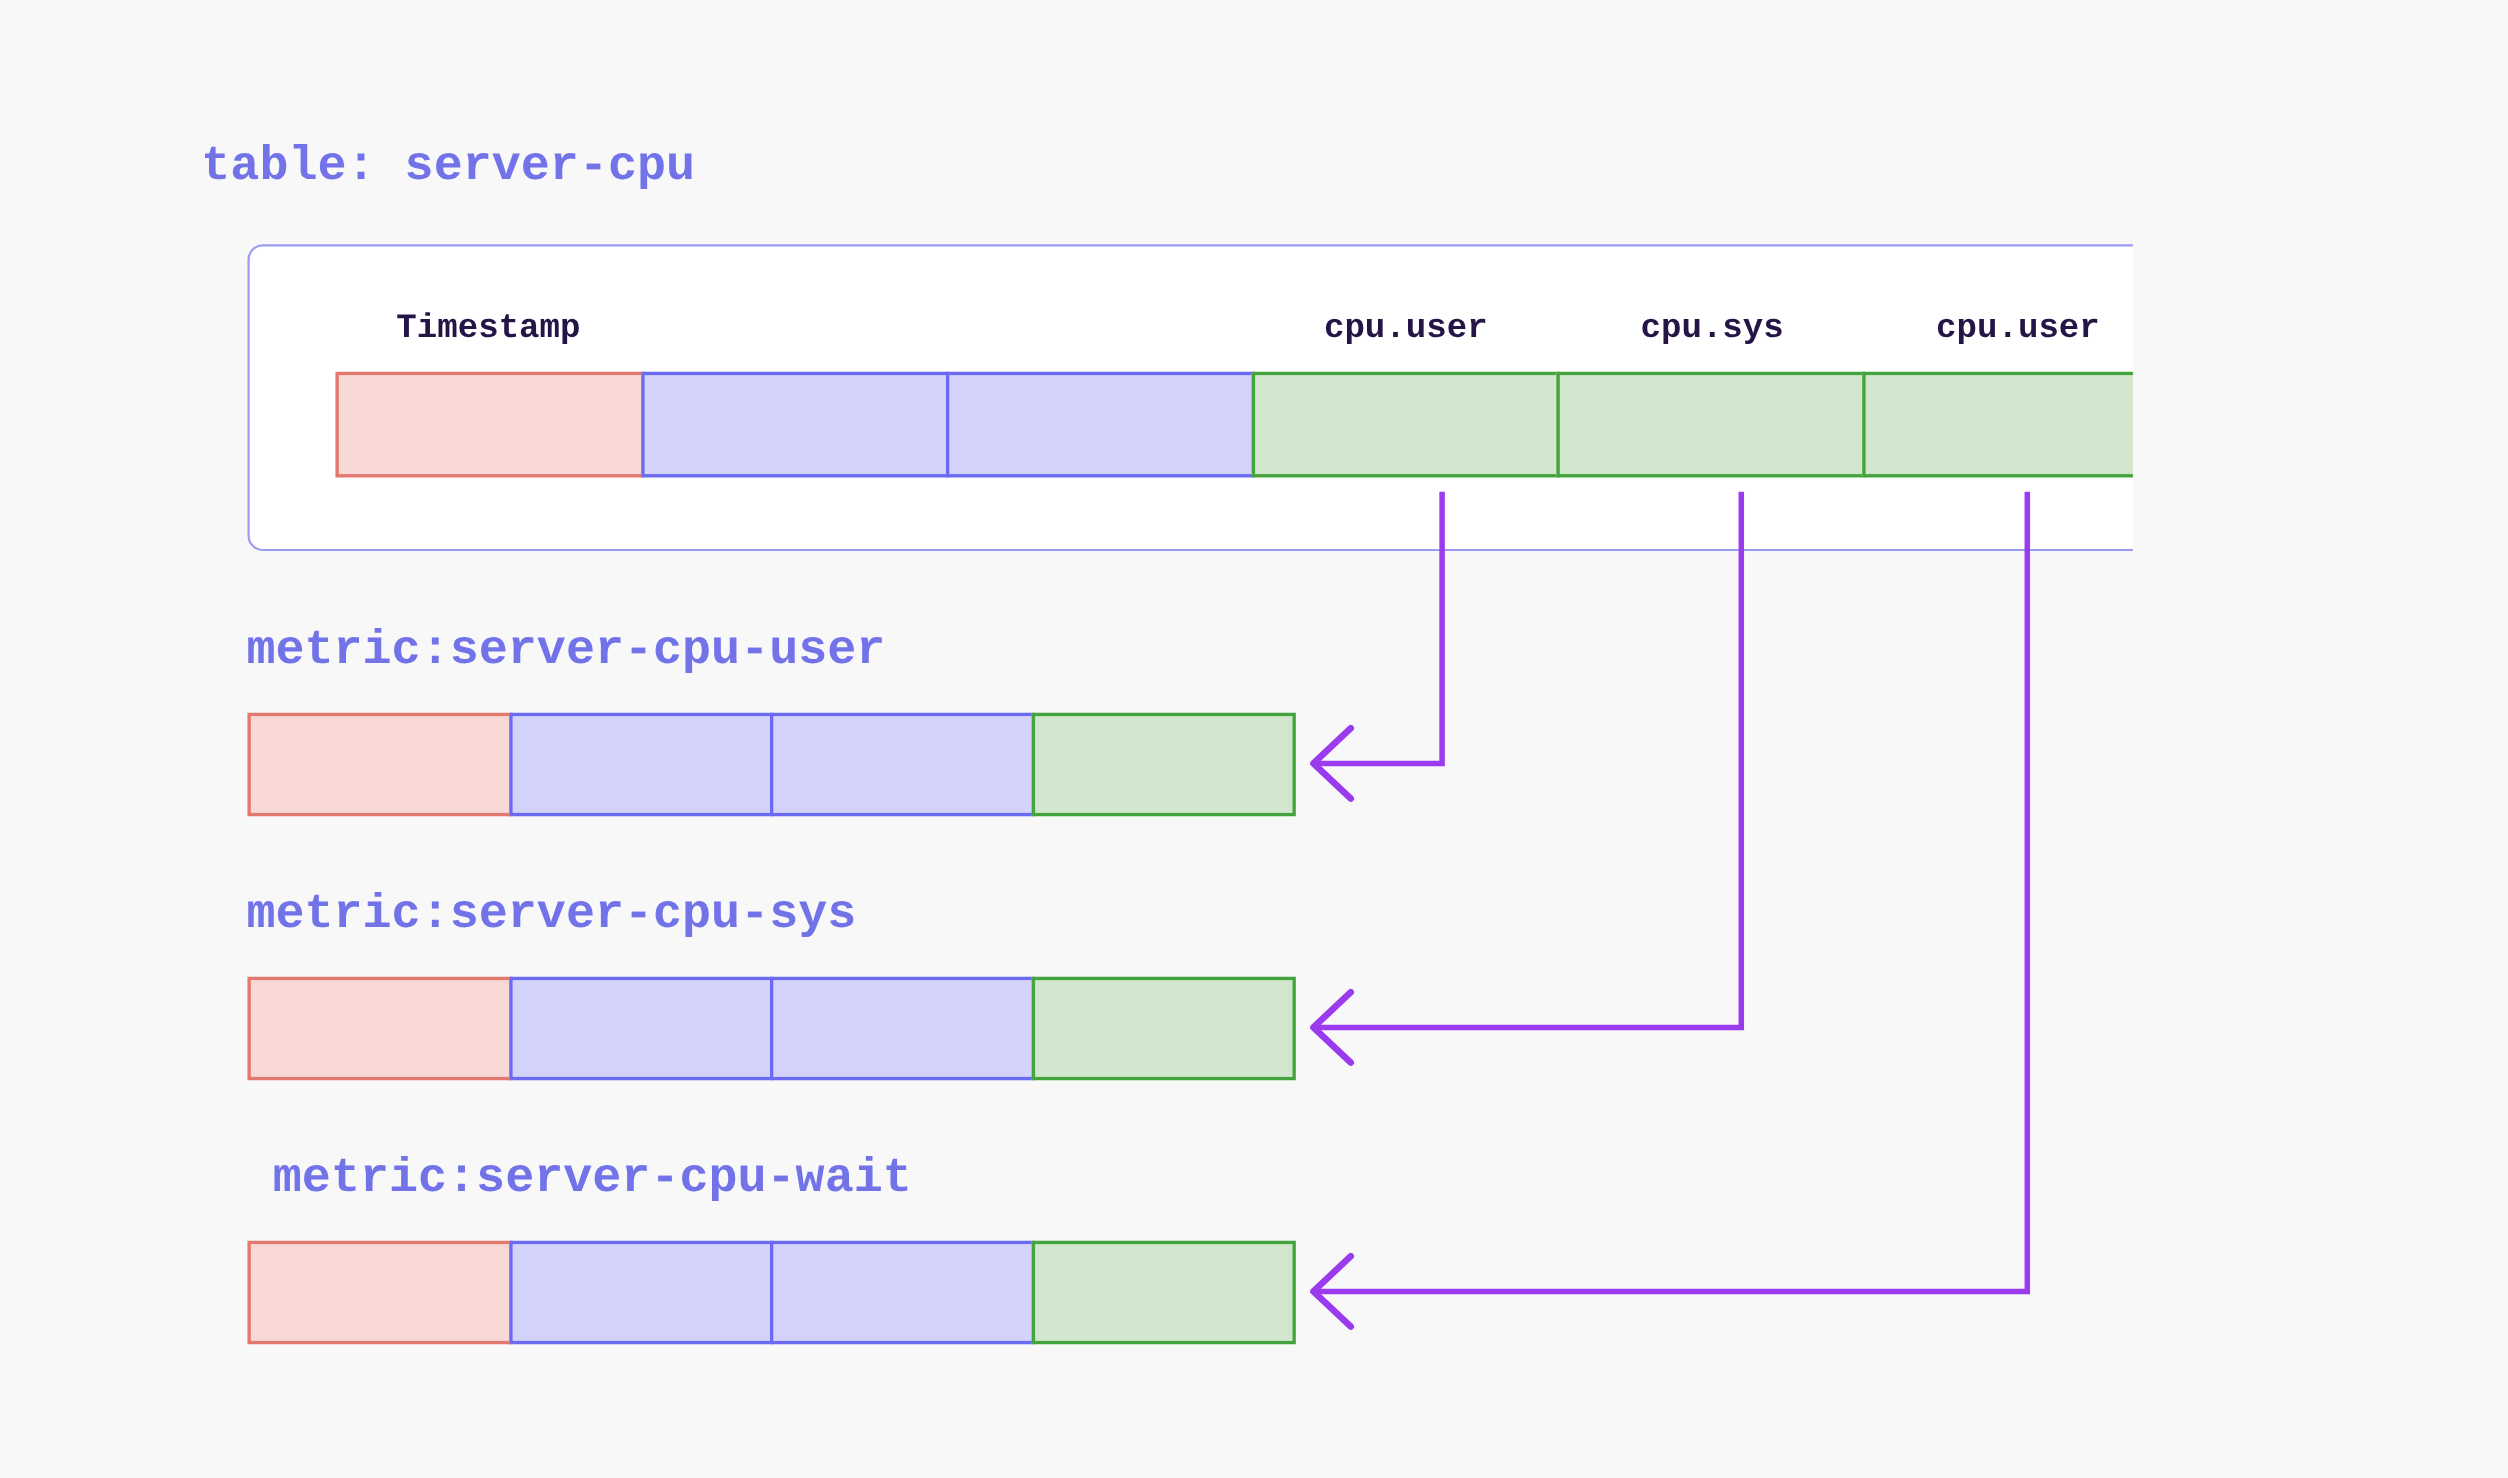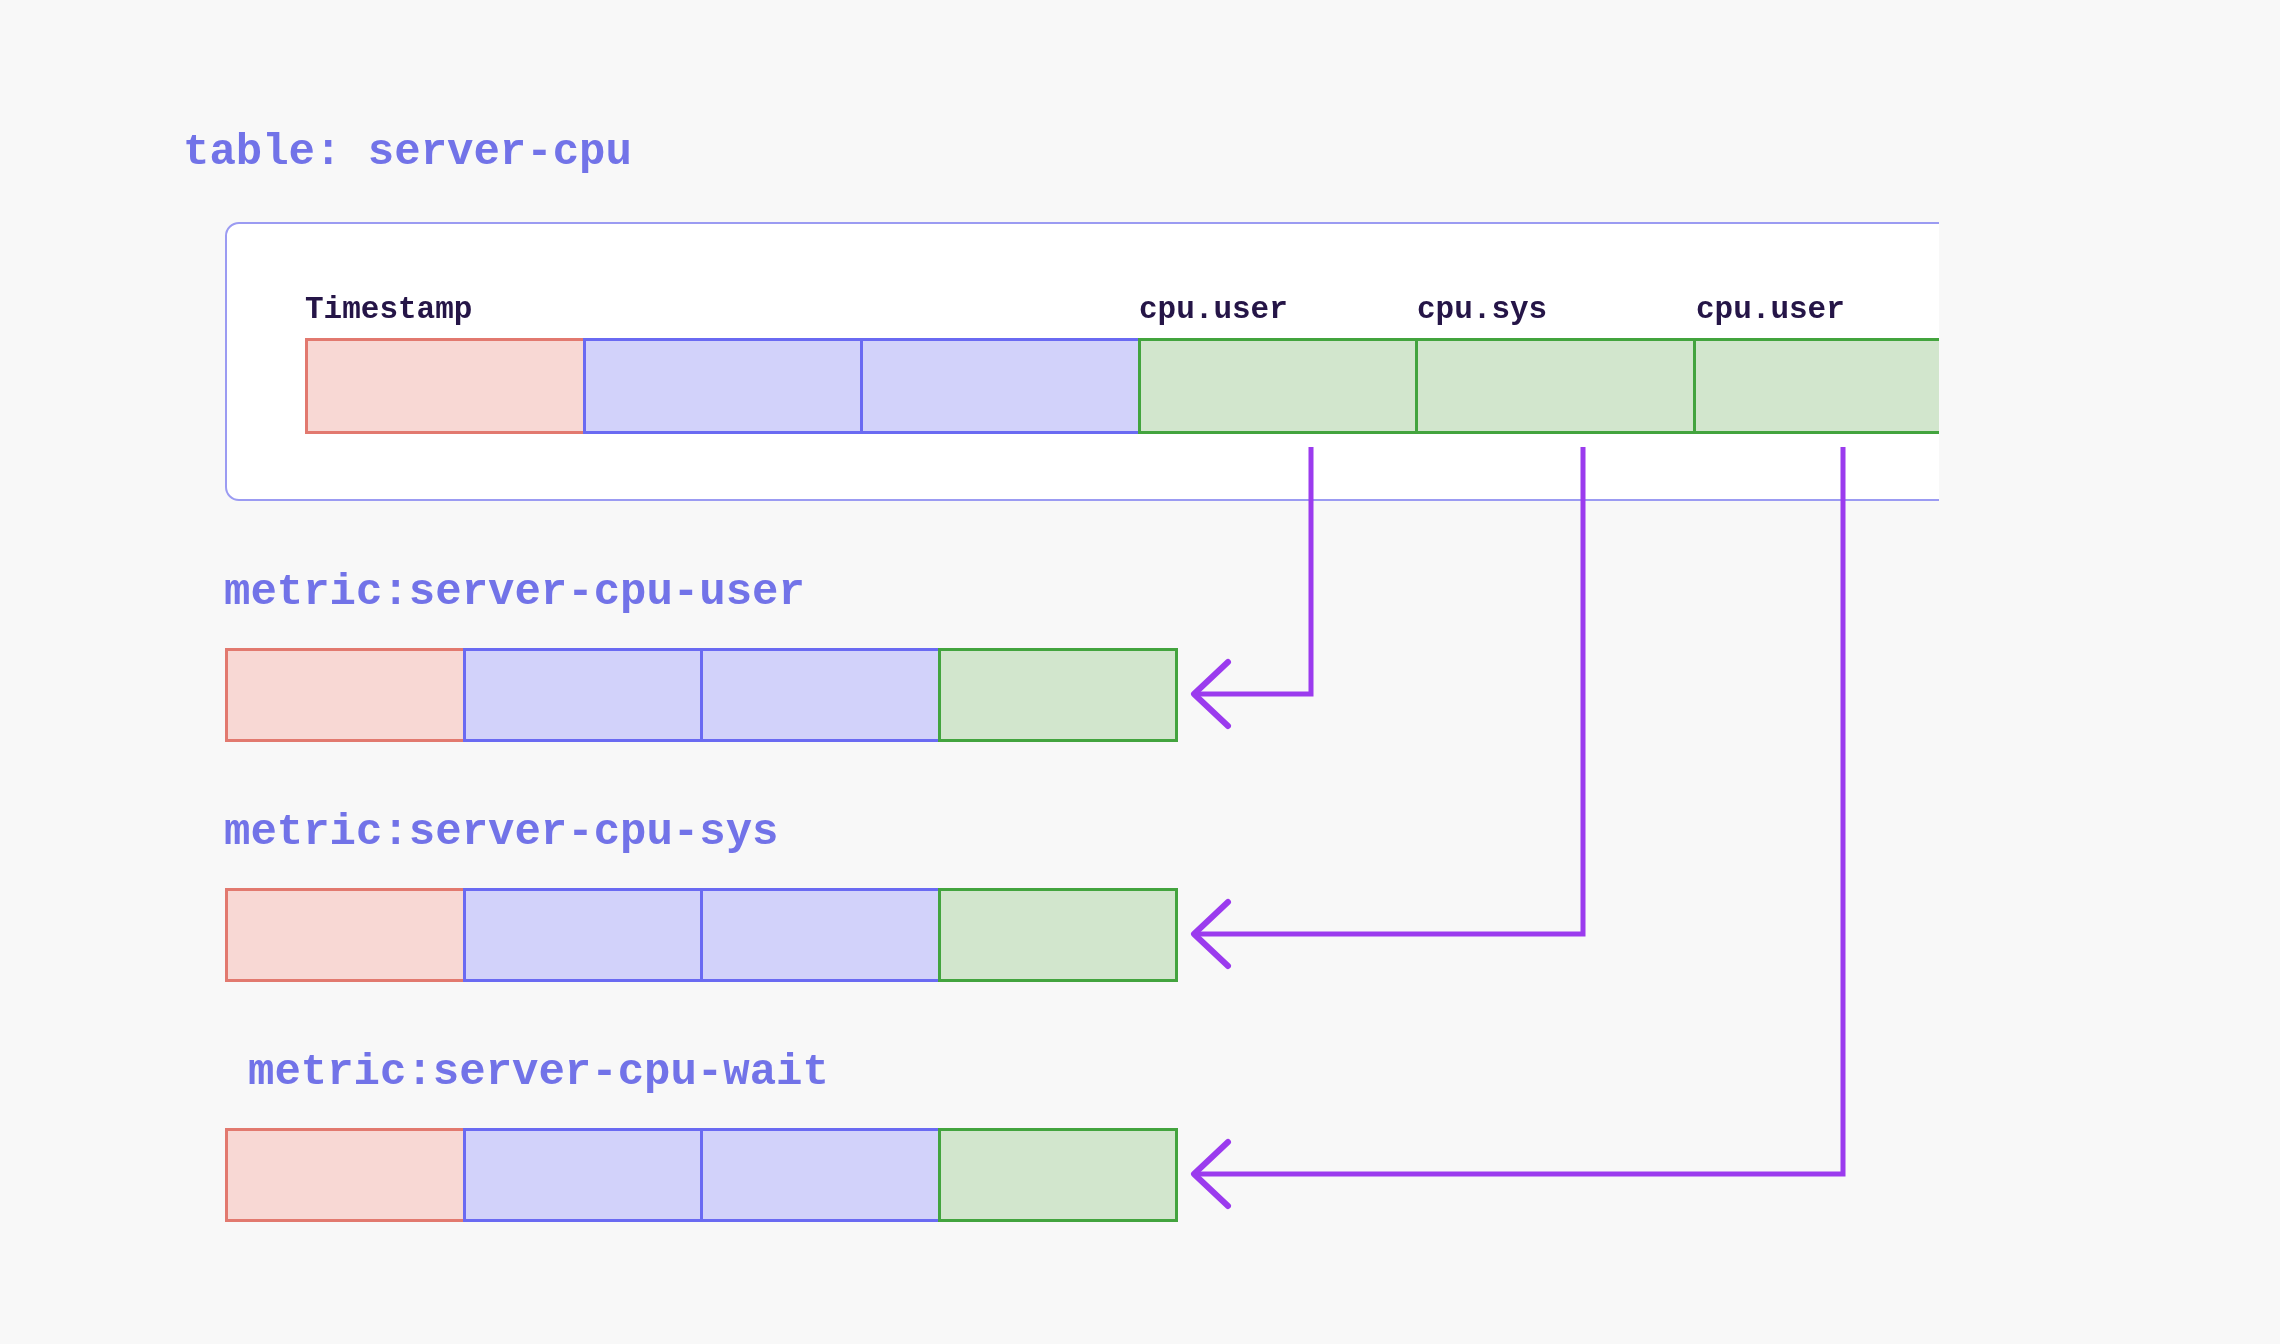--- a/index.html
+++ b/index.html
@@ -25,23 +25,23 @@
     font:700 44px/44px var(--mono);color:var(--heading);
     letter-spacing:0;white-space:pre;
   }
   .table-box{
     position:absolute;left:225px;top:222px;width:1826px;height:279px;
     background:var(--panel-fill);
     border:2px solid var(--panel-border);
     border-radius:14px;box-sizing:border-box;
   }
   .col-header{
-    position:absolute;top:292px;height:36px;
+    position:absolute;top:281px;height:36px;
     font:700 31px/36px var(--mono);color:var(--col-header);
-    text-align:left;white-space:pre;
+    text-align:center;white-space:pre;
   }
   .ch-timestamp{left:305px;width:278px;}
   .ch-labels{left:583px;width:556px;}
   .ch-cpu-user{left:1139px;width:278px;}
   .ch-cpu-sys{left:1417px;width:279px;}
   .ch-cpu-wait{left:1696px;width:277px;}
   .row{
     position:absolute;display:flex;box-sizing:border-box;
   }
   .main-row{left:305px;top:338px;width:1668px;height:96px;}

